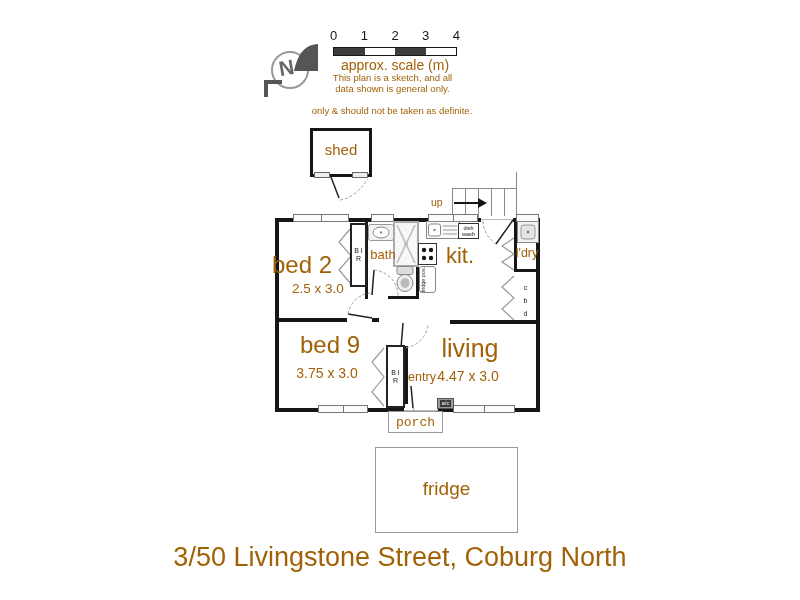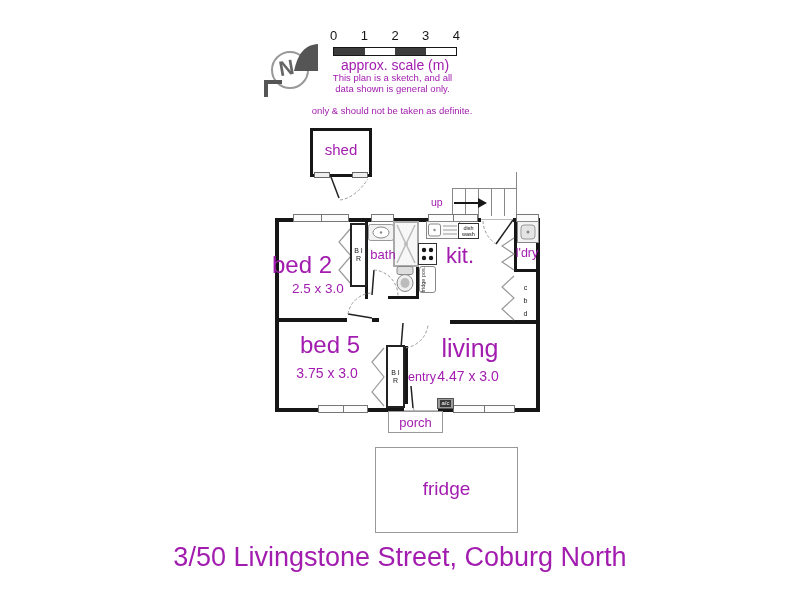--- a/index.html
+++ b/index.html
@@ -1,20 +1,20 @@
 <!DOCTYPE html>
 <html><head>
 <meta charset="utf-8">
 <style>
   html,body{margin:0;padding:0;background:#fff;}
   .page{position:relative;width:800px;height:600px;background:#ffffff;
         font-family:"Liberation Sans",sans-serif;color:#161616;overflow:hidden;}
   .abs{position:absolute;}
   .wall{position:absolute;background:#161616;}
-  .lbl{position:absolute;color:#a21caf;white-space:nowrap;}
+  .lbl{position:absolute;color:#a16207;white-space:nowrap;}
   .ctr{text-align:center;white-space:normal;}
   .thinbox{position:absolute;border:1px solid #999;box-sizing:border-box;background:#fff;}
   .win{position:absolute;background:#fcfcfc;border:1px solid #777;box-sizing:border-box;}
   .wdiv{position:absolute;left:50%;top:0;bottom:0;width:1px;background:#777;}
   .stack{font-size:7px;line-height:8px;text-align:center;width:9px;word-break:break-word;}
   .gap{position:absolute;background:#ffffff;}
   .thresh{position:absolute;background:#bbb;height:1px;}
   svg{position:absolute;overflow:visible;}
 </style>
 </head>
@@ -195,27 +195,27 @@
 
   <div class="abs" style="left:437px;top:398px;width:17px;height:11px;background:#9a9a9a;border:1px solid #555;box-sizing:border-box;display:flex;align-items:center;justify-content:center;">
     <span style="font-size:6px;line-height:7px;color:#fff;background:#3a3a3a;padding:0 1px;">a/c</span>
   </div>
 
   <div class="abs lbl ctr" style="left:260px;top:251px;width:84px;font-size:24px;">bed 2</div>
   <div class="abs lbl ctr" style="left:276px;top:281px;width:84px;font-size:13.5px;">2.5 x 3.0</div>
   <div class="abs lbl ctr" style="left:363px;top:247px;width:40px;font-size:13px;">bath</div>
   <div class="abs lbl ctr" style="left:436px;top:243px;width:48px;font-size:22px;">kit.</div>
   <div class="abs lbl ctr" style="left:509px;top:246px;width:36px;font-size:12.5px;">l'dry</div>
-  <div class="abs lbl ctr" style="left:288px;top:331px;width:84px;font-size:24px;">bed 5</div>
+  <div class="abs lbl ctr" style="left:288px;top:331px;width:84px;font-size:24px;">bed 9</div>
   <div class="abs lbl ctr" style="left:285px;top:365px;width:84px;font-size:14px;">3.75 x 3.0</div>
   <div class="abs lbl ctr" style="left:428px;top:334px;width:84px;font-size:25px;">living</div>
   <div class="abs lbl ctr" style="left:426px;top:368px;width:84px;font-size:14px;">4.47 x 3.0</div>
   <div class="abs lbl ctr" style="left:404px;top:370px;width:36px;font-size:12.5px;">entry</div>
 
   <div class="thinbox" style="left:388px;top:411px;width:55px;height:22px;"></div>
-  <div class="abs lbl ctr" style="left:388px;top:415px;width:55px;font-size:13px;">porch</div>
+  <div class="abs lbl ctr" style="left:388px;top:415px;width:55px;font-size:13px;font-family:Liberation Mono, monospace;">porch</div>
 
   <div class="thinbox" style="left:375px;top:447px;width:143px;height:86px;"></div>
   <div class="abs lbl ctr" style="left:375px;top:478px;width:143px;font-size:19px;">fridge</div>
 
   <div class="abs lbl ctr" style="left:0;top:542px;width:800px;font-size:27px;">3/50 Livingstone Street, Coburg North</div>
 
 </div>
 
 </body></html>

